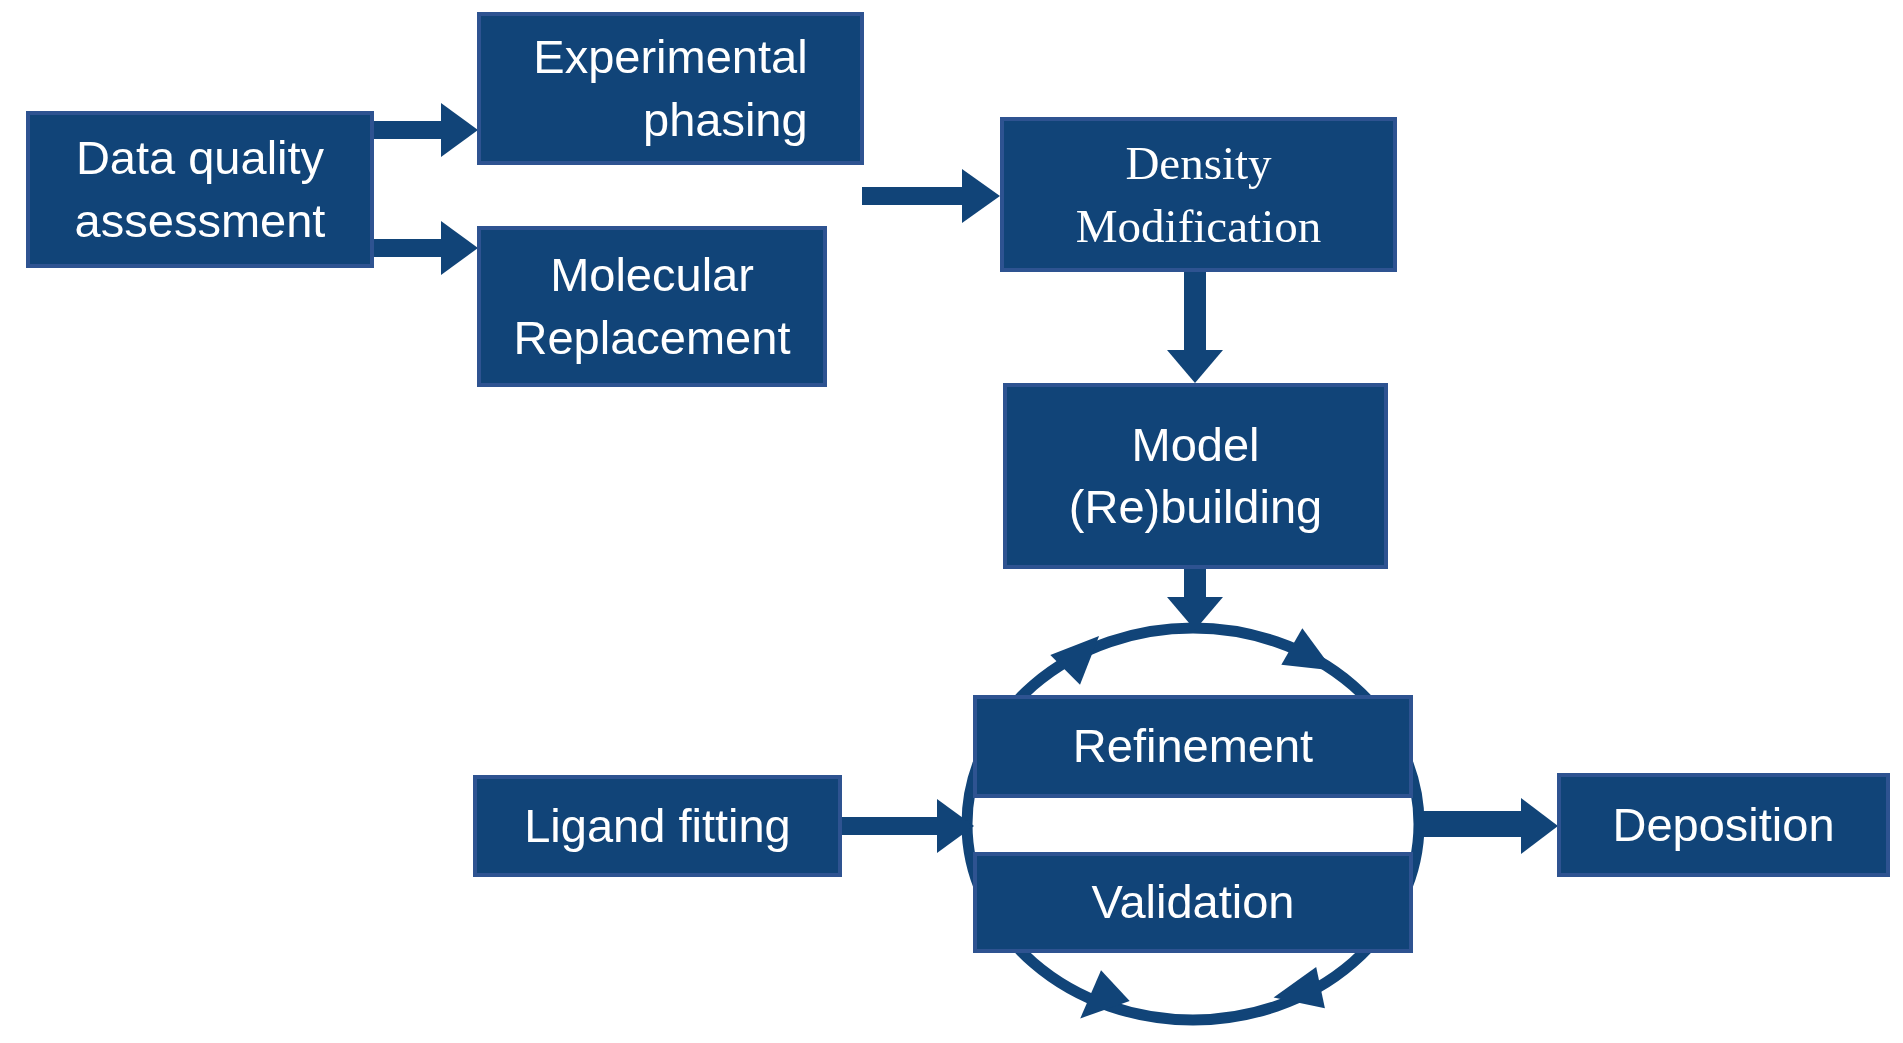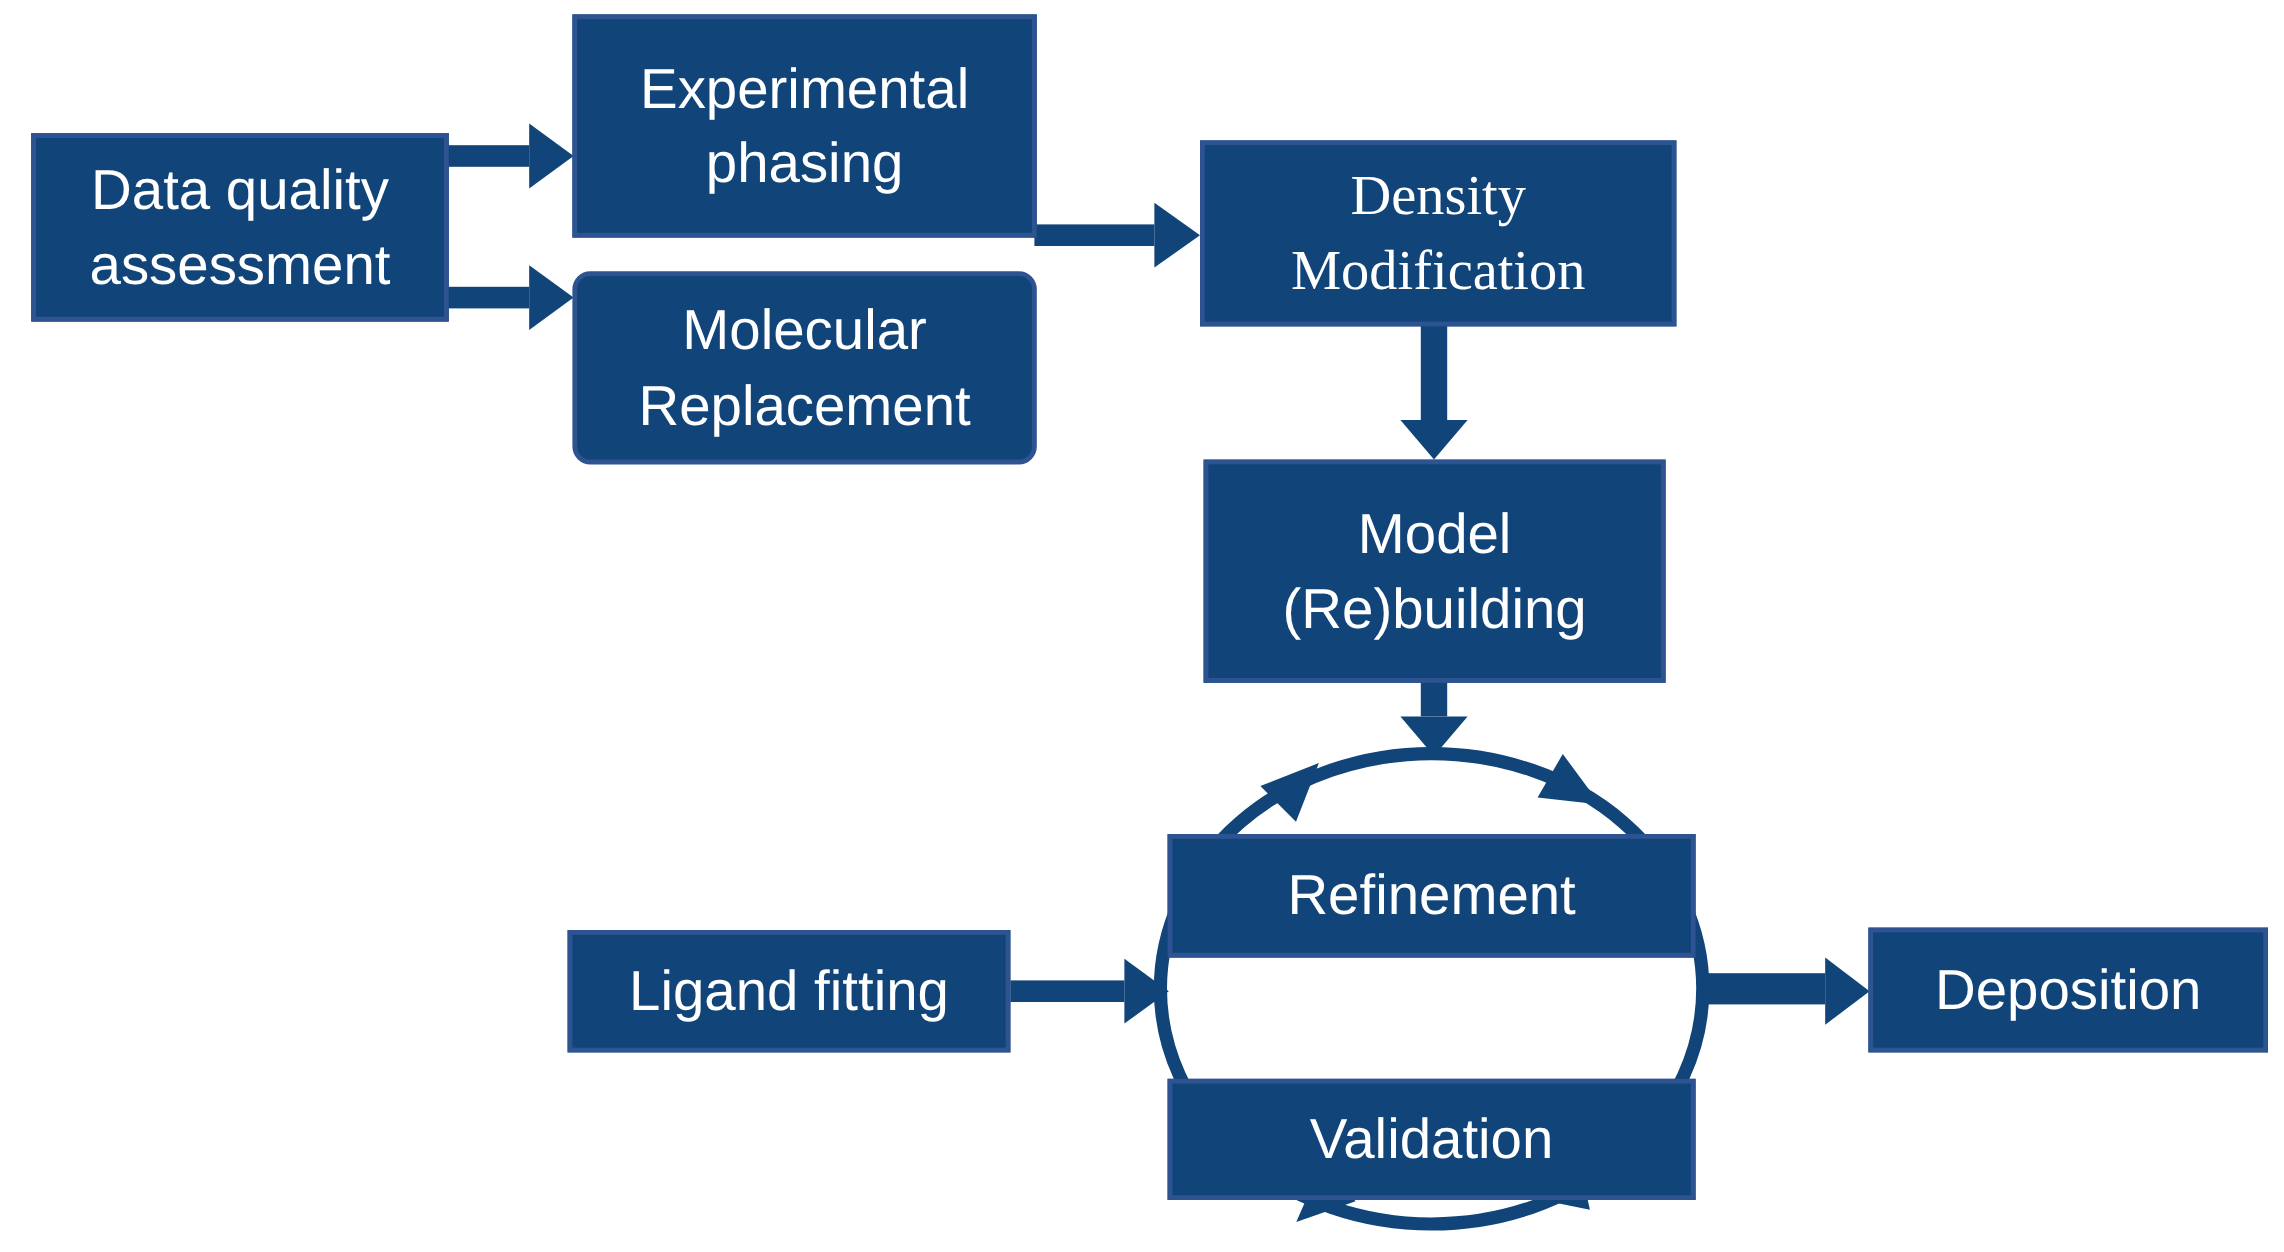--- a/index.html
+++ b/index.html
@@ -34,26 +34,26 @@
     align-items: center;
     justify-content: center;
     text-align: center;
     font-size: 47px;
     line-height: 1.32;
     white-space: pre-line;
     padding: 0 14px;
   }
   
   .n-data-quality          { left: 14px;   top: 111px; width: 348px; height: 157px; margin-left: 12px; }
-  .n-experimental-phasing  { left: 477px;  top: 12px;  width: 387px; height: 186px; }
-  .n-molecular-replacement { left: 477px;  top: 226px; width: 387px; height: 161px; border-radius: 15px; }
+  .n-experimental-phasing  { left: 477px;  top: 12px;  width: 387px; height: 153px; text-align: right; }
+  .n-molecular-replacement { left: 477px;  top: 226px; width: 350px; height: 161px; }
   .n-density-modification  { left: 1000px; top: 117px; width: 397px; height: 155px; font-family: Liberation Serif, serif; }
   .n-model-rebuilding      { left: 1003px; top: 383px; width: 385px; height: 186px; }
   .n-refinement            { left: 973px;  top: 695px; width: 440px; height: 103px; text-align: right; }
-  .n-validation            { left: 973px;  top: 852px; width: 440px; height: 101px; margin-top: 47px; }
+  .n-validation            { left: 973px;  top: 852px; width: 440px; height: 101px; }
   .n-ligand-fitting        { left: 473px;  top: 775px; width: 369px; height: 102px; }
   .n-deposition            { left: 1557px; top: 773px; width: 333px; height: 104px; }
 </style>
 </head>
 <body>
 
 <div class="canvas">
 
   <svg class="connector-layer" viewBox="0 0 1903 1043">
 

